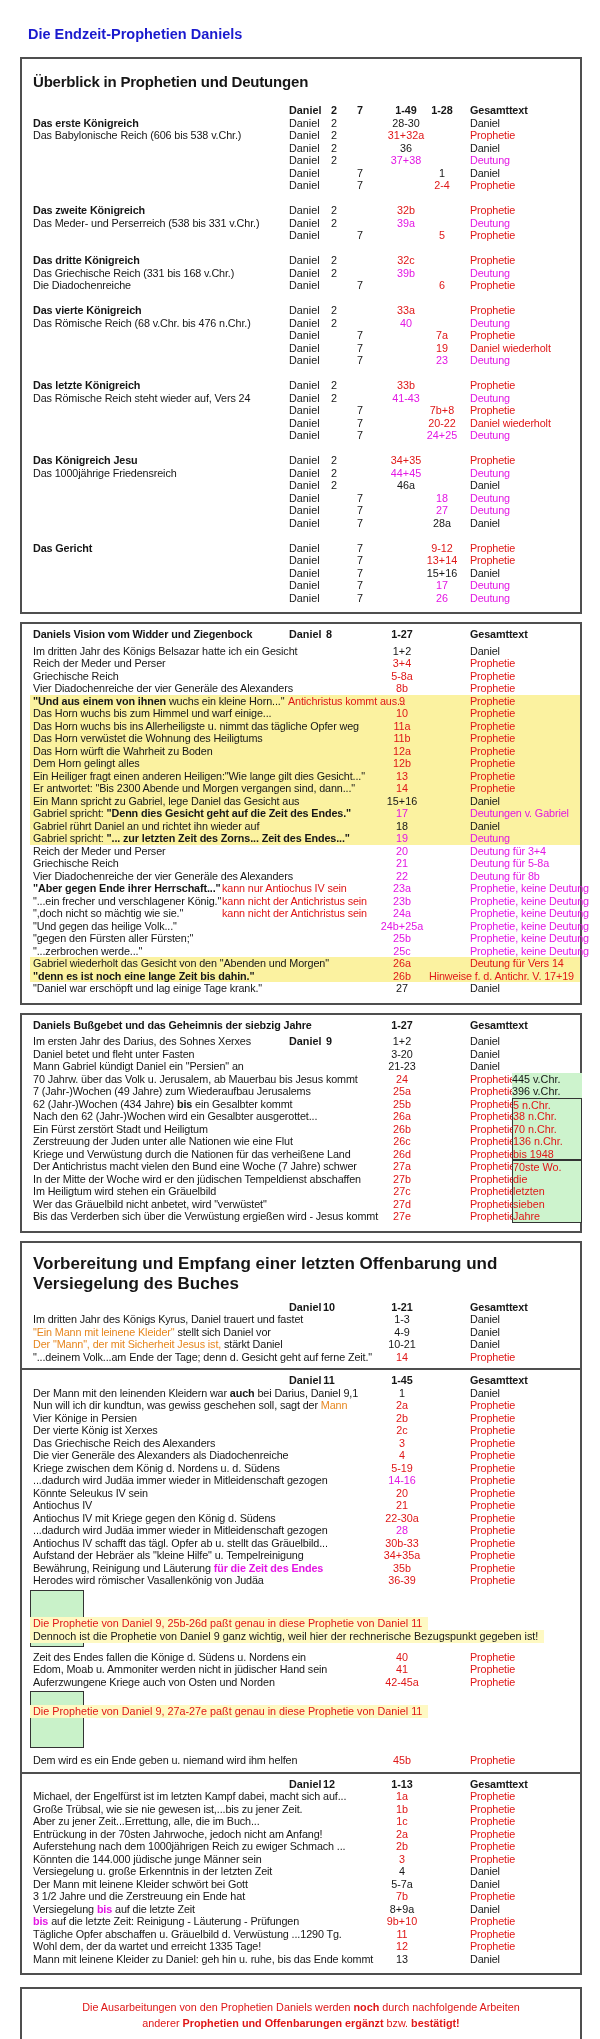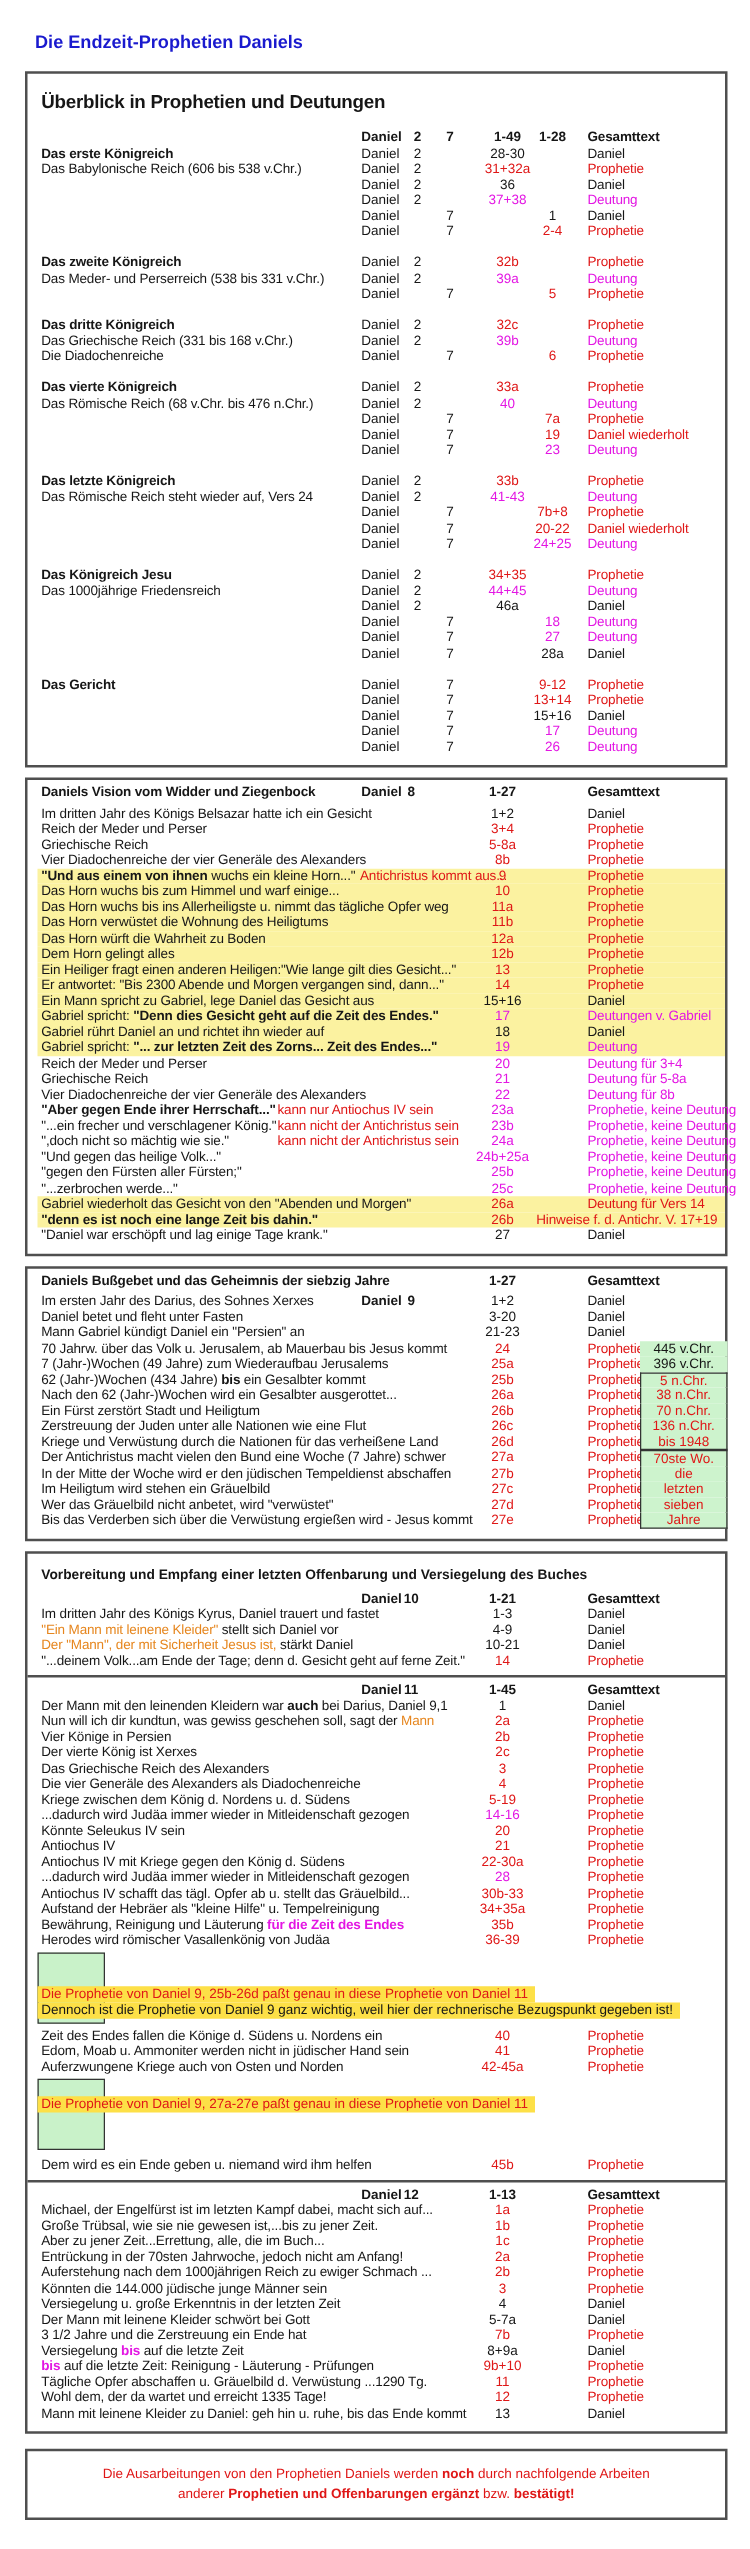--- a/index.html
+++ b/index.html
@@ -3,52 +3,52 @@
 <meta charset="utf-8">
 <style>
   *{box-sizing:border-box}
   html,body{margin:0;padding:0}
   body{width:600px;height:2039px;overflow:hidden;background:#fff;
        font-family:"Liberation Sans","DejaVu Sans",sans-serif;font-size:10.8px;color:#161616}
   .page{padding:26px 0 0 20px;width:600px}
   .title{color:#1a1ace;font-weight:bold;font-size:14.5px;margin:0 0 15px 8px}
   .box{width:562px;border:2px solid #4f4f4f;margin-bottom:8px;padding:4px 0 8px 8px;position:relative;background:#fff}
   .h-overview{font-size:15px;font-weight:bold;margin:10px 0 14px 3px;letter-spacing:-0.2px}
-  .h-prep{font-weight:bold;margin:7px 0 7px 3px;font-size:11px}
+  .h-prep{font-weight:bold;margin:7px 0 7px 3px;font-size:17px}
   .rows{position:relative}
   .row{position:relative;height:12.5px;line-height:12.4px;white-space:nowrap}
   .row.gap{height:12.5px}
   .row.hdr .seg{font-weight:bold}
   .gap4 .row.hdr{margin-bottom:4px}
   .bg-y{background:#fbf2a0}
   .cell{position:absolute;top:0}
   .c-label{left:3px;letter-spacing:-0.12px}
   .c-book{left:259px}
   .c-ch2{left:296px;width:16px;text-align:center}
   .c-ch7{left:322px;width:16px;text-align:center}
   .c-chnum{left:289px;width:20px;text-align:center}
   .c-v2{left:338px;width:76px;text-align:center}
   .c-v7{left:389px;width:46px;text-align:center}
   .c-v{left:330px;width:84px;text-align:center}
   .c-type{left:440px;letter-spacing:-0.12px}
   .tw .c-type{left:399px}
-  .c-extra{left:482px;width:70px;text-align:center;background:#cdf3cd;height:12.5px}
+  .c-extra{left:482px;width:70px;text-align:left;background:#cdf3cd;height:12.5px}
   .ebox-top{border:1px solid #333;border-bottom:none}
   .ebox-mid{border-left:1px solid #333;border-right:1px solid #333}
   .ebox-bot{border:1px solid #333;border-top:none}
   .seg.b{font-weight:bold}
   .seg.abs{position:absolute;top:0}
   .c-r{color:#df1717}
   .c-m{color:#e316e3}
   .c-o{color:#e6861e}
   .c-k{color:#161616}
   .divider{border-top:2px solid #4f4f4f;margin:5px 0 4px -8px;width:558px;height:0}
   .note{position:relative;height:64px}
   .note-rect{position:absolute;left:0;top:3px;width:54px;height:57px;background:#c9f2c9;border:1px solid #333}
-  .note-line{position:absolute;left:0;height:13px;line-height:13px;background:#fde047;padding:0 6px 0 3px;white-space:nowrap}
+  .note-line{position:absolute;left:0;height:13px;line-height:13px;background:#fef9c3;padding:0 6px 0 3px;white-space:nowrap}
   .note .l1{top:30px;color:#df1717}
   .note .l2{top:43px;color:#161616}
   .note2{height:66px}
   .note2 .l1{top:17px}
   .flow{height:13px;line-height:13px;color:#df1717;padding-left:296px;white-space:nowrap}
   .footer-box{width:562px;border:2px solid #4f4f4f;margin-top:12px;padding:10px 0 11px;text-align:center;color:#df1717;line-height:16px}
 </style>
 </head>
 <body>
 

